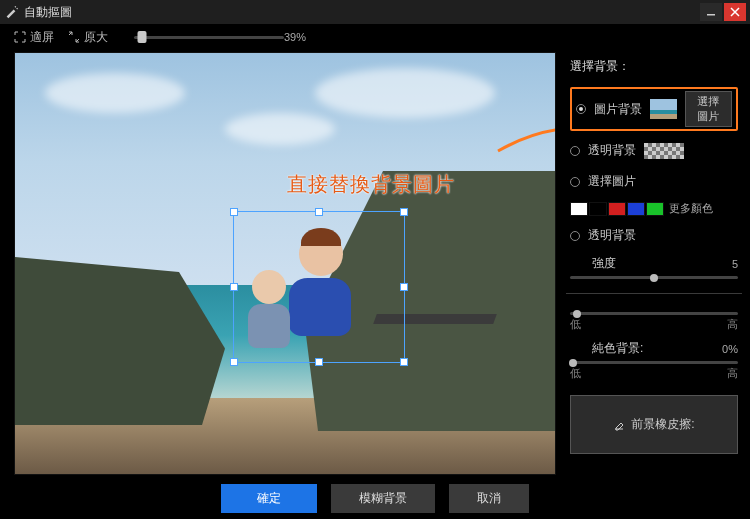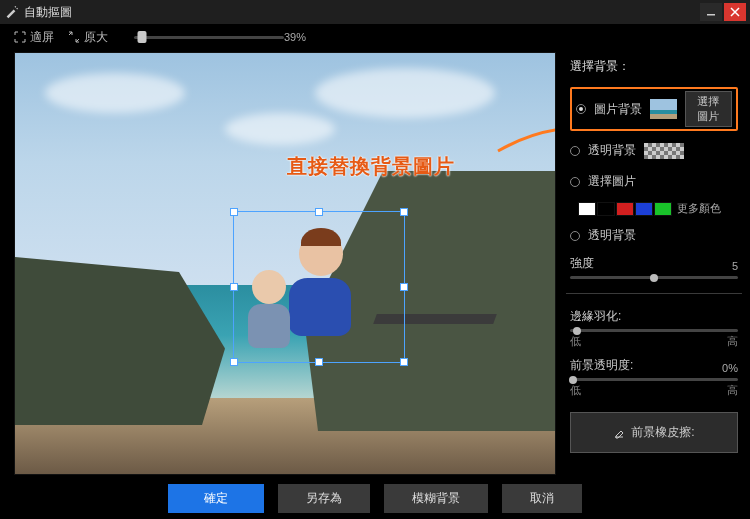--- a/index.html
+++ b/index.html
@@ -49,44 +49,44 @@
   .h-l{ top:50%; left:-4px; margin-top:-4px;} .h-r{ top:50%; right:-4px; margin-top:-4px;}
   .kids { position:absolute; inset:12px; }
   .kid1 { position:absolute; left:35px; top:8px; width:80px; height:120px; }
   .kid1 .head { width:44px; height:44px; background:#e9c2a3; border-radius:50%; margin-left:18px; }
   .kid1 .hair { position:absolute; top:-4px; left:20px; width:40px; height:18px; background:#7a3c1c; border-radius:50% 50% 0 0/80% 80% 0 0; }
   .kid1 .body { width:62px; height:58px; background:#2a4eb0; border-radius:30% 30% 20% 20%; margin:2px 0 0 8px; }
   .kid2 { position:absolute; left:2px; top:46px; width:62px; height:82px; }
   .kid2 .head { width:34px; height:34px; background:#eac9ab; border-radius:50%; margin-left:4px; }
   .kid2 .body { width:42px; height:44px; background:#7b92b2; border-radius:30% 30% 20% 20%; }
 
-  .anno-text { position:absolute; left:272px; top:100px; font-size:20px; font-weight:700; color:#e65a15; text-shadow:0 0 2px #fff,0 0 2px #fff; letter-spacing:1px; }
+  .anno-text { position:absolute; left:272px; top:118px; font-size:20px; font-weight:400; color:#e65a15; text-shadow:0 0 2px #fff,0 0 2px #fff; letter-spacing:1px; }
   .anno-arrow { position:absolute; left:478px; top:68px; }
 
   
   .sidebar { flex:1; padding:8px 12px 0 4px; display:flex; flex-direction:column; gap:8px; font-size:12px; color:#ccc; }
   .sec-title { font-size:12px; color:#ddd; margin-bottom:4px; }
   .opt { display:flex; align-items:center; gap:8px; padding:3px 0; }
   .radio { width:10px; height:10px; border:1px solid #888; border-radius:50%; position:relative; display:inline-block; flex:none;}
   .radio.sel::after{ content:""; position:absolute; inset:2px; background:#ddd; border-radius:50%; }
   .opt-label { flex:none; }
   .checker { width:40px; height:16px; background-image: linear-gradient(45deg,#777 25%,transparent 25%,transparent 75%,#777 75%),linear-gradient(45deg,#777 25%,#ccc 25%,#ccc 75%,#777 75%); background-size:8px 8px; background-position:0 0,4px 4px; }
   .thumb-img { width:40px; height:20px; background:linear-gradient(#9ec3e0 55%,#2b8ea0 55% 75%,#b79f7b 75%); }
   .choose-btn { margin-left:auto; padding:2px 8px; background:#2c2c2c; border:1px solid #555; color:#ccc; font-size:11px; }
   .hl-box { border:2px solid #ff7a1f; padding:2px 4px; border-radius:2px; }
-  .swatches { display:flex; gap:1px; align-items:center;margin-left:8px; }
+  .swatches { display:flex; gap:1px; align-items:center; }
   .sw { width:18px; height:14px; border:1px solid #111; }
   .more-color { font-size:11px; color:#aaa; margin-left:4px;}
-  .rowline { display:flex; align-items:flex-end; justify-content:space-between; }
+  .rowline { display:flex; align-items:center; justify-content:space-between;margin-left:22px; }
   .val { color:#aaa; font-size:11px;}
   .thin-slider { height:3px; background:#444; border-radius:2px; position:relative; margin-top:4px;}
   .thin-slider .dot{ position:absolute; top:50%; transform:translate(-50%,-50%); width:8px; height:8px; border-radius:50%; background:#bbb; }
   .range-labels { display:flex; justify-content:space-between; font-size:11px; color:#888; margin-top:2px;}
   .divider { height:1px; background:#3a3a3a; margin:6px -4px; }
-  .eraser-btn { margin-top:6px; padding:11px 10px; text-align:center; border:1px solid #555; background:#2c2c2c; color:#ccc; display:flex; align-items:center; justify-content:center; gap:6px;}
+  .eraser-btn { margin-top:6px; padding:20px 10px; text-align:center; border:1px solid #555; background:#2c2c2c; color:#ccc; display:flex; align-items:center; justify-content:center; gap:6px;}
   .eraser-btn .ei { width:12px; height:12px; }
 
   
   .footer { height:38px; display:flex; align-items:center; justify-content:center; gap:14px; padding:0 0 4px 0; }
   .btn { padding:6px 28px; background:#3a3a3a; color:#ddd; font-size:12px; border:none;}
   .btn.primary { background:#1d74e6; color:#fff; padding:6px 36px;}
 </style>
 </head>
 <body>
 
@@ -222,33 +222,32 @@
         </div>
         <div class="thin-slider">
             <div class="dot" style="left:50%"></div>
           </div>
       </div>
 
       <div class="divider"></div>
 
 
       <div>
-        <div style="color:#ccc;">邊緣羽化:</div>
         <div class="thin-slider">
             <div class="dot" style="left:4%"></div>
           </div>
         <div class="range-labels">
           <span>低</span>
           <span>高</span>
         </div>
       </div>
 
       <div>
         <div class="rowline">
-          <span>前景透明度:</span>
+          <span>純色背景:</span>
           <span class="val">0%</span>
         </div>
         <div class="thin-slider">
             <div class="dot" style="left:2%"></div>
           </div>
         <div class="range-labels">
           <span>低</span>
           <span>高</span>
         </div>
       </div>
@@ -259,18 +258,17 @@
               <path d="M2 10h8M3 9l5-5 2 2-5 5H3V9z" stroke="#ccc" fill="none"></path>
             </svg>
         </span>
         <span>前景橡皮擦:</span>
       </div>
     </div>
   </div>
 
   <div class="footer">
     <button class="btn primary">確定</button>
-    <button class="btn">另存為</button>
     <button class="btn">模糊背景</button>
     <button class="btn">取消</button>
   </div>
 
 </div>
 
 </body></html>

